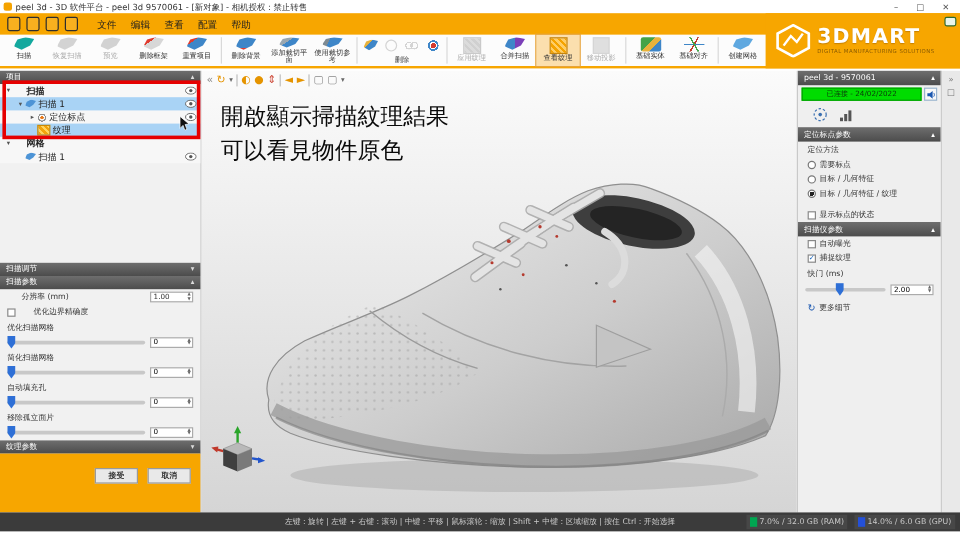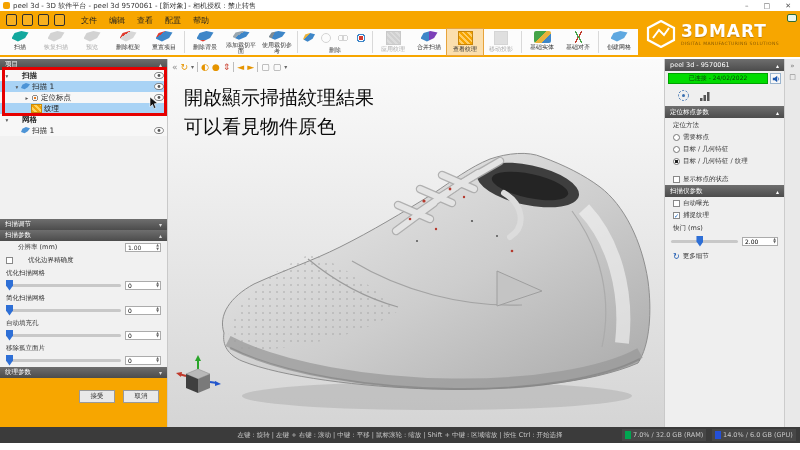--- a/index.html
+++ b/index.html
@@ -99,21 +99,21 @@
   .cb{width:7px;height:7px;border:1px solid #888;background:#fff;margin-right:3px;flex:0 0 auto;
     font-size:6px;line-height:6px;text-align:center;color:#1565C0;box-sizing:border-box;}
   .cb.checked::before{content:"✓";}
   .sl-label{font-size:6.5px;color:#333;padding:2px 6px 0;height:9px;flex:0 0 auto;}
   .sl-row{display:flex;align-items:center;padding:0 6px;height:14px;gap:4px;flex:0 0 auto;}
   .sl-track{flex:1;height:3px;background:#C8C8C8;border-radius:2px;position:relative;}
   .sl-handle{position:absolute;left:0;top:-4px;width:7px;height:11px;background:#2E6FD6;
     clip-path:polygon(0 0,100% 0,100% 55%,50% 100%,0 55%);}
   .sl-handle.pos40{left:38%;}
   .lp-footer{height:49px;flex:0 0 auto;background:#F7A600;display:flex;justify-content:flex-end;
-    gap:8px;padding:12px 8px 0;box-sizing:border-box;}
+    gap:8px;padding:12px 8px 0;box-sizing:border-box;font-weight:bold;}
   .btn{width:34px;height:11px;background:#E9E9E9;border:1px solid #9A9A9A;font-size:6.5px;
     display:flex;align-items:center;justify-content:center;color:#333;}
 
   
   .viewport{position:absolute;left:168px;top:59px;width:496px;height:368px;
     background:linear-gradient(#FBFBFB,#D5D5D5);overflow:hidden;}
   .vp-toolbar{height:15px;display:flex;align-items:center;gap:3px;padding-left:4px;font-size:9px;}
   .vp-ico{cursor:default;}
   .co{color:#E59400;} .cg{color:#8A8A8A;} .cr{color:#CC4433;} .cd{color:#666;font-size:6px;}
   .vsep{display:inline-block;width:1px;height:10px;background:#BDBDBD;}

